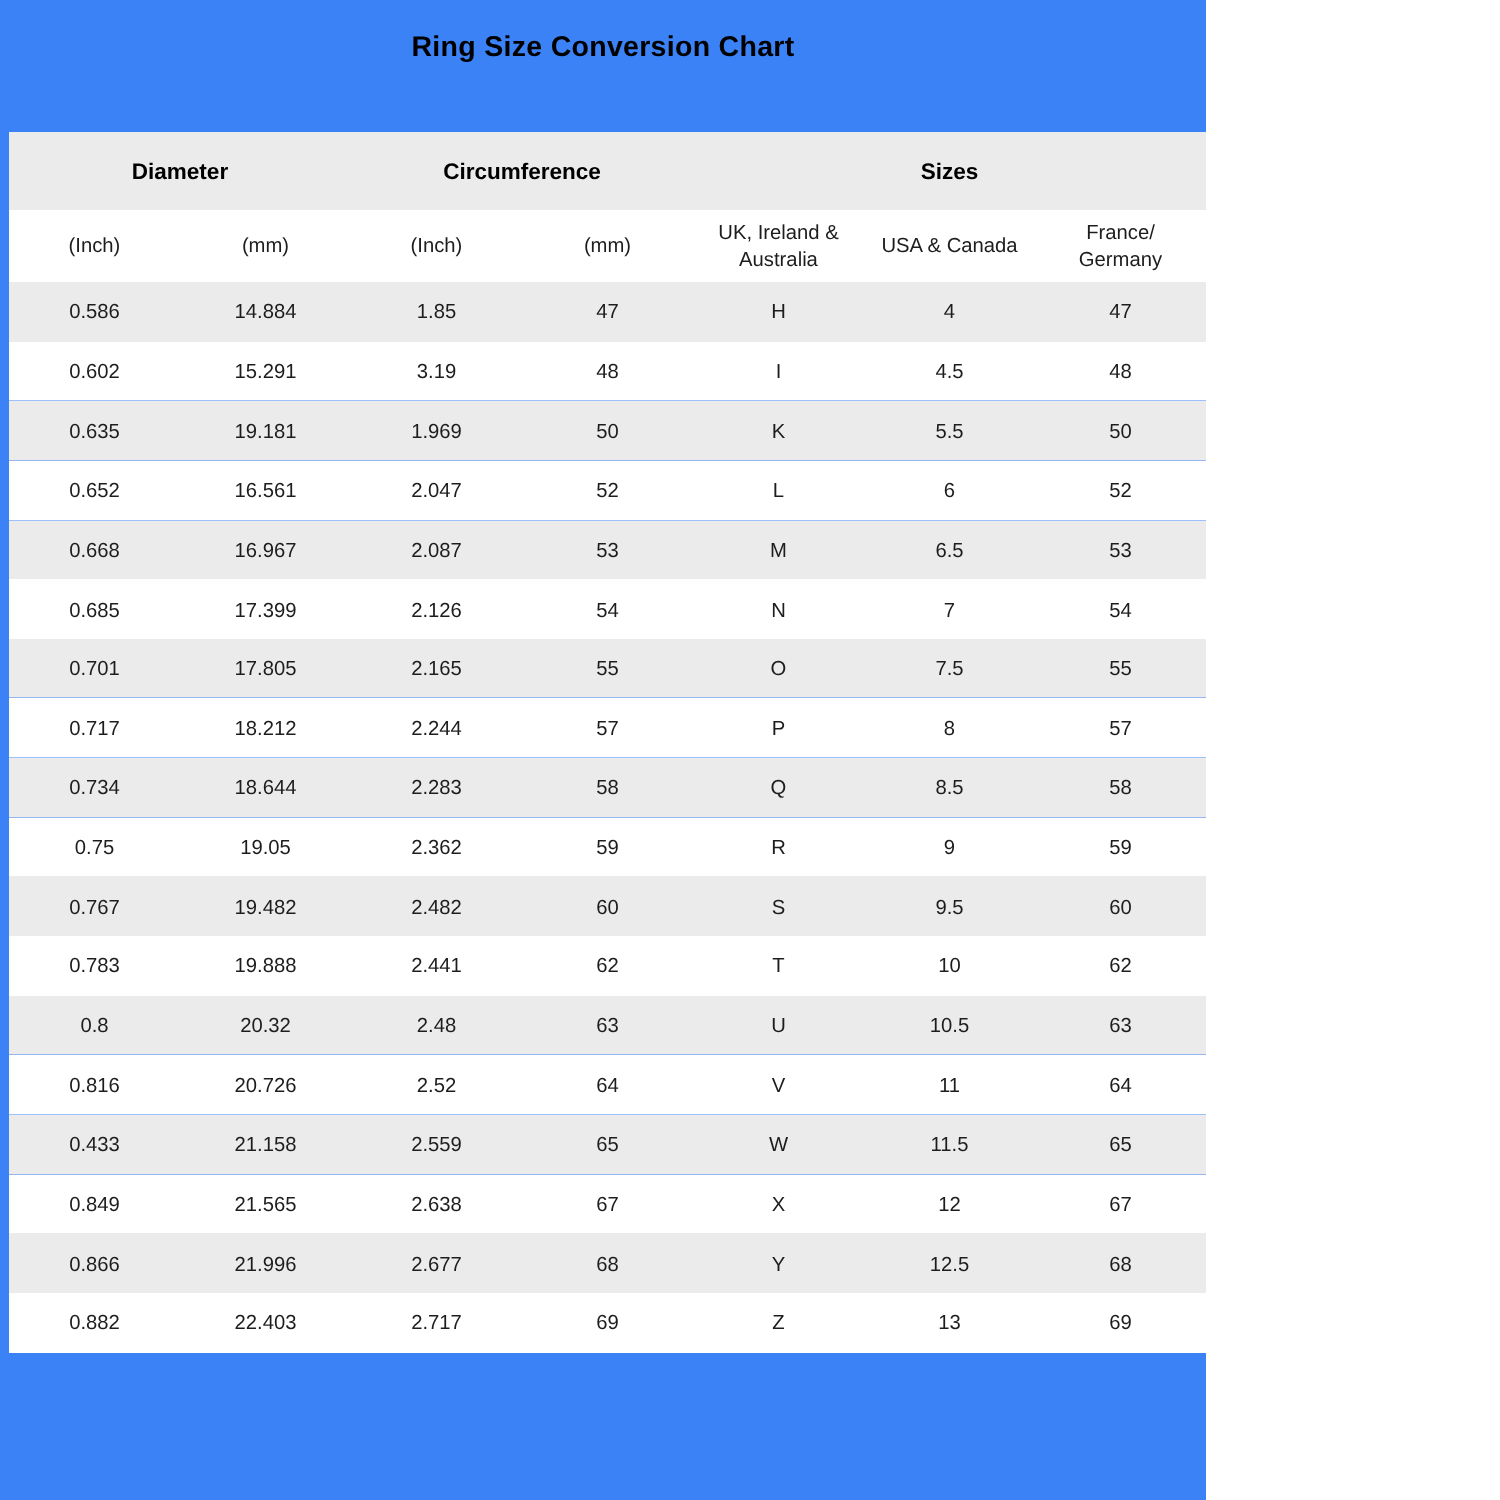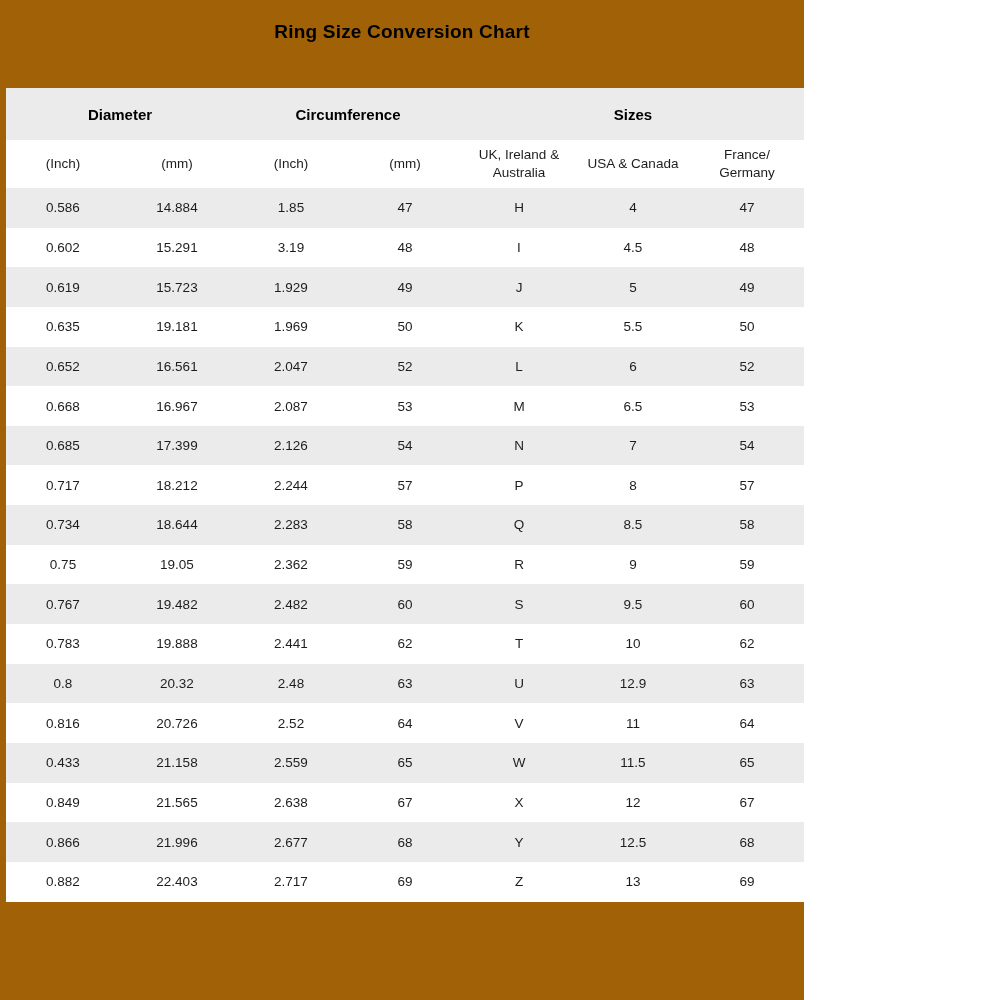--- a/index.html
+++ b/index.html
@@ -10,21 +10,21 @@
     height: 1000px;
     font-family: "Liberation Sans", sans-serif;
     color: var(--text, #1d1d1d);
     -webkit-font-smoothing: antialiased;
   }
   .page {
     position: relative;
     width: 804px;
     height: 1000px;
     overflow: hidden;
-    background: #a16207;
+    background: #3b82f6;
   }
   .title {
     margin: 0;
     padding-top: 21px;
     text-align: center;
     font-size: 19px;
     font-weight: bold;
     letter-spacing: 0.2px;
     color: var(--title-text, #000000);
   }
@@ -119,29 +119,20 @@
           <tr>
             <td>0.602</td>
             <td>15.291</td>
             <td>3.19</td>
             <td>48</td>
             <td>I</td>
             <td>4.5</td>
             <td>48</td>
           </tr>
           <tr>
-            <td>0.619</td>
-            <td>15.723</td>
-            <td>1.929</td>
-            <td>49</td>
-            <td>J</td>
-            <td>5</td>
-            <td>49</td>
-          </tr>
-          <tr>
             <td>0.635</td>
             <td>19.181</td>
             <td>1.969</td>
             <td>50</td>
             <td>K</td>
             <td>5.5</td>
             <td>50</td>
           </tr>
           <tr>
             <td>0.652</td>
@@ -164,20 +155,29 @@
           <tr>
             <td>0.685</td>
             <td>17.399</td>
             <td>2.126</td>
             <td>54</td>
             <td>N</td>
             <td>7</td>
             <td>54</td>
           </tr>
           <tr>
+            <td>0.701</td>
+            <td>17.805</td>
+            <td>2.165</td>
+            <td>55</td>
+            <td>O</td>
+            <td>7.5</td>
+            <td>55</td>
+          </tr>
+          <tr>
             <td>0.717</td>
             <td>18.212</td>
             <td>2.244</td>
             <td>57</td>
             <td>P</td>
             <td>8</td>
             <td>57</td>
           </tr>
           <tr>
             <td>0.734</td>
@@ -214,21 +214,21 @@
             <td>T</td>
             <td>10</td>
             <td>62</td>
           </tr>
           <tr>
             <td>0.8</td>
             <td>20.32</td>
             <td>2.48</td>
             <td>63</td>
             <td>U</td>
-            <td>12.9</td>
+            <td>10.5</td>
             <td>63</td>
           </tr>
           <tr>
             <td>0.816</td>
             <td>20.726</td>
             <td>2.52</td>
             <td>64</td>
             <td>V</td>
             <td>11</td>
             <td>64</td>

